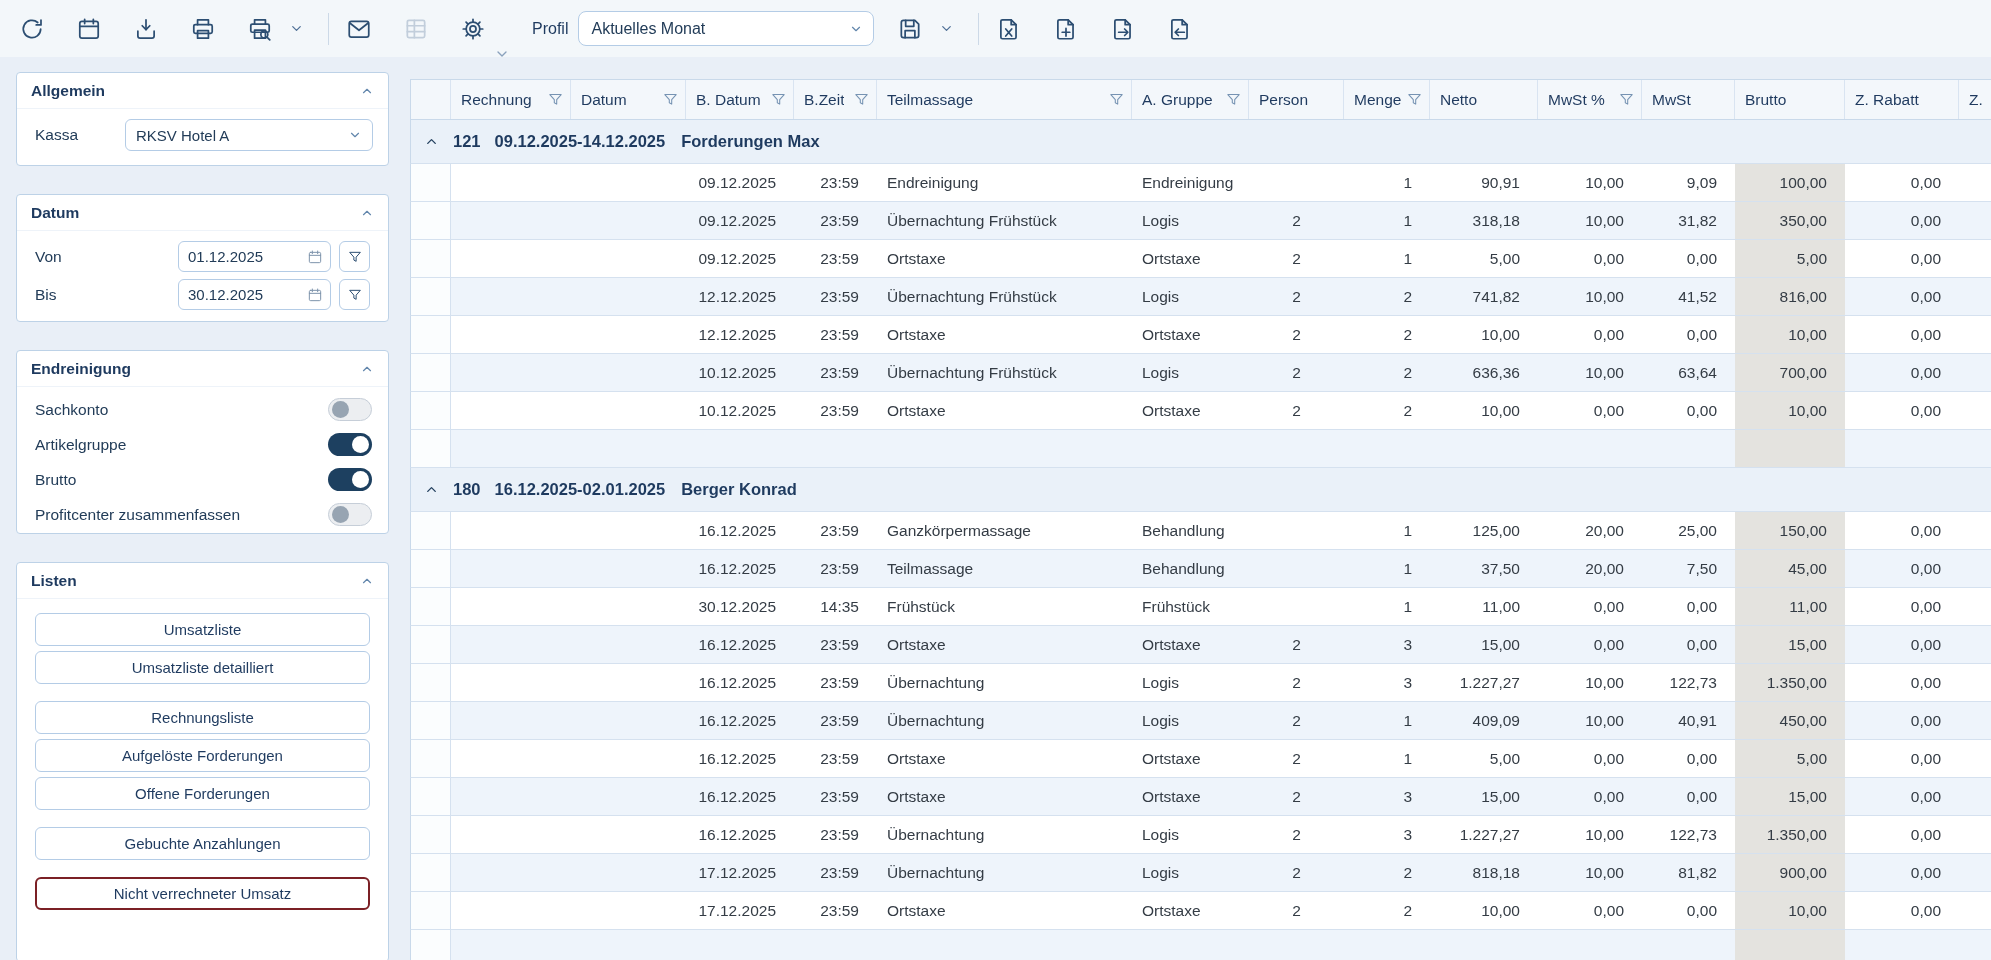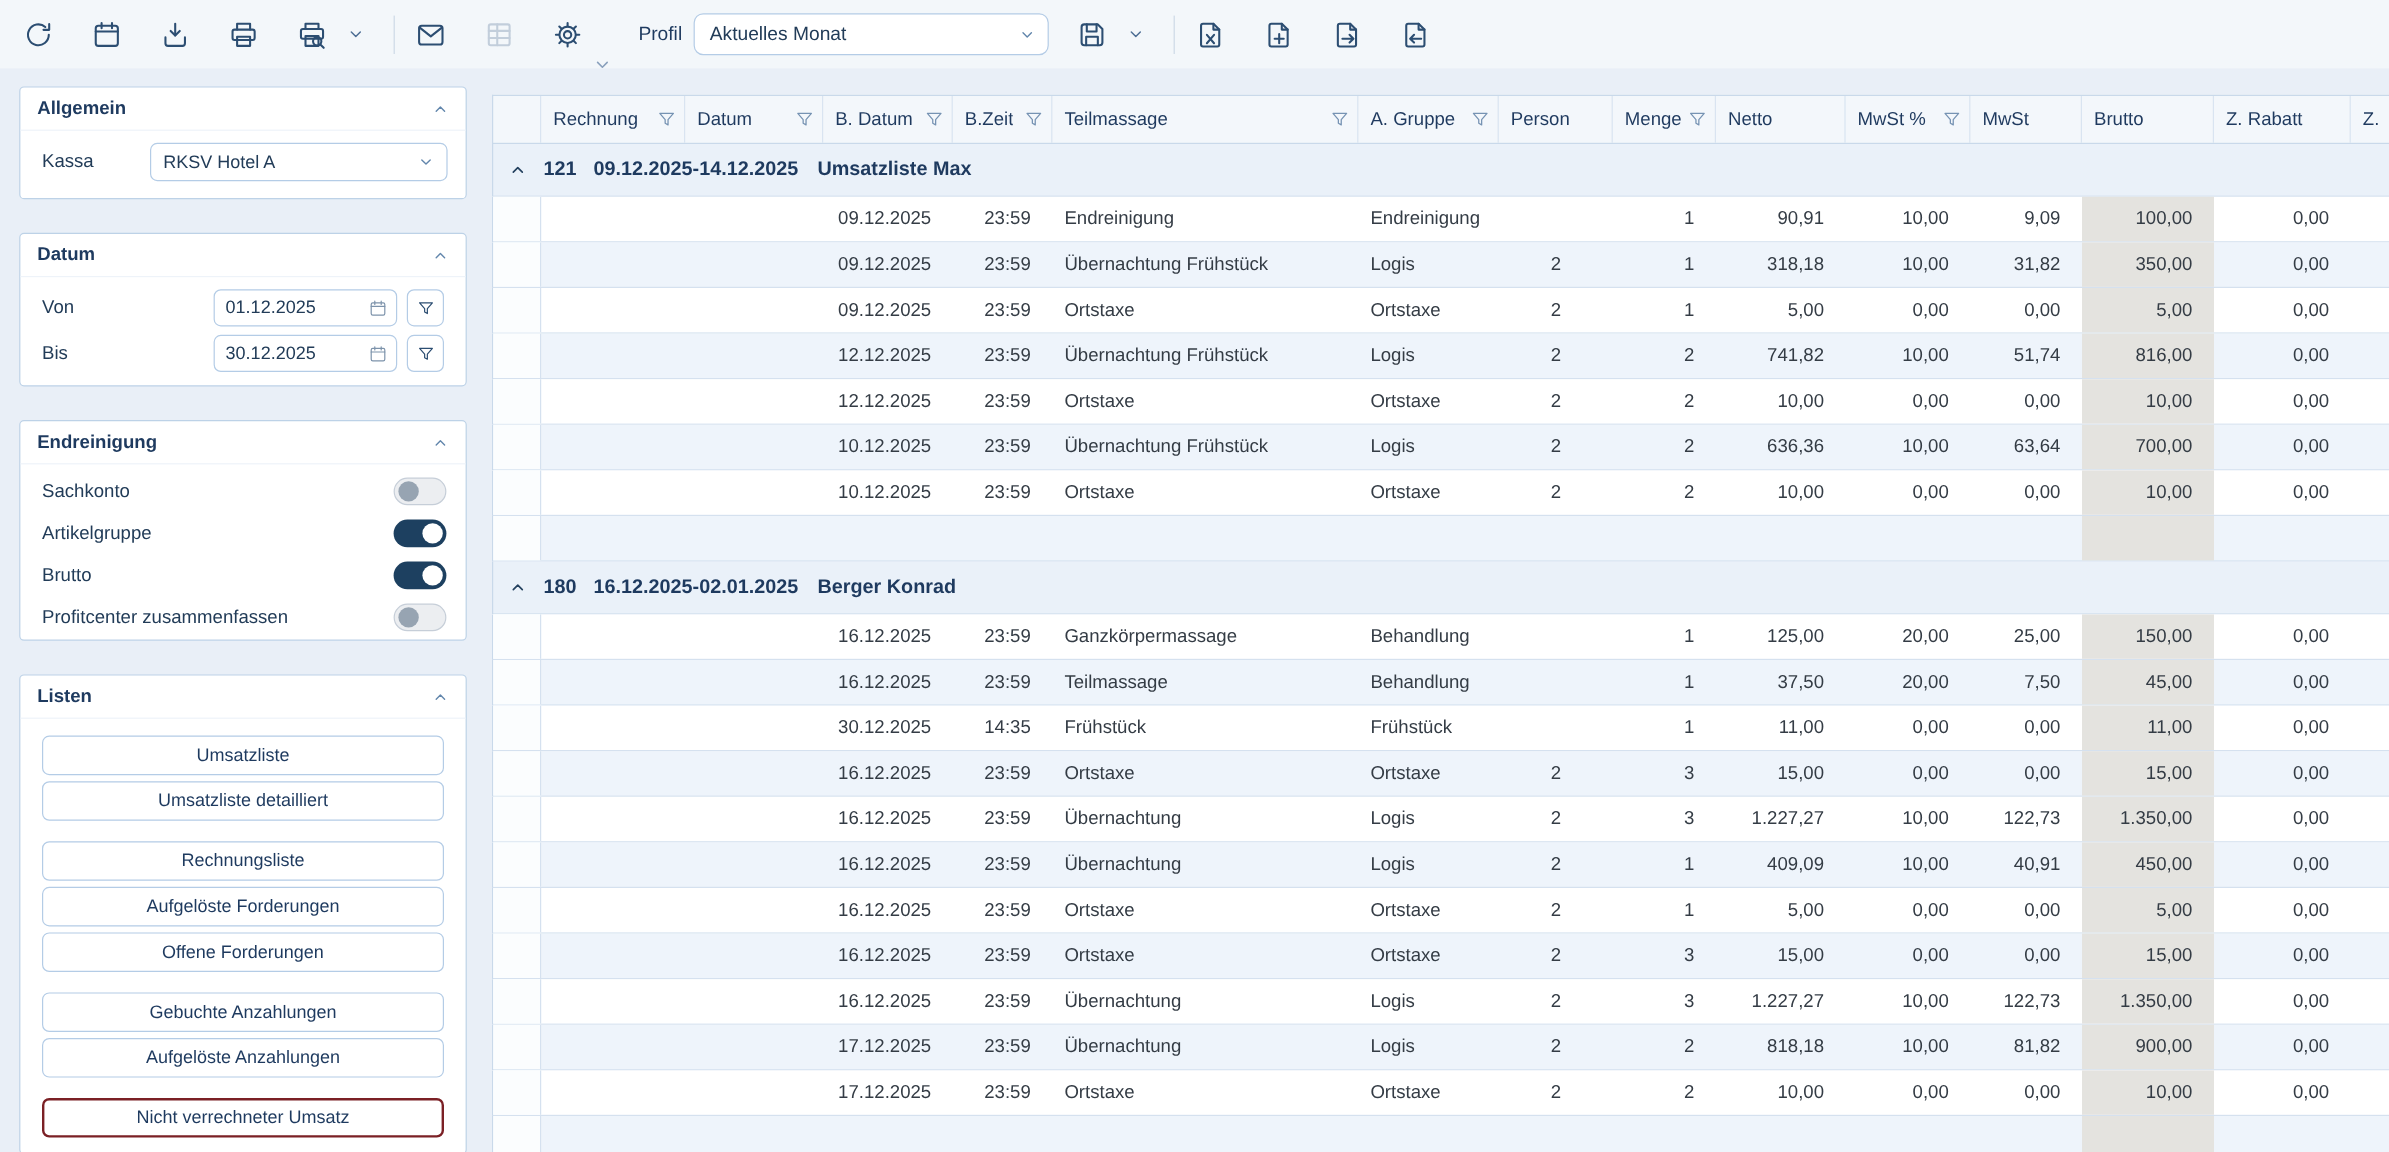--- a/index.html
+++ b/index.html
@@ -355,21 +355,20 @@
           </svg>
         </span>
     </div>
     <div id="listen-buttons">
         <button class="list-btn">Umsatzliste</button>
         <button class="list-btn">Umsatzliste detailliert</button>
         <button class="list-btn gap">Rechnungsliste</button>
         <button class="list-btn">Aufgelöste Forderungen</button>
         <button class="list-btn">Offene Forderungen</button>
         <button class="list-btn gap">Gebuchte Anzahlungen</button>
-        <button class="list-btn">Aufgelöste Anzahlungen</button>
         <button class="list-btn gap highlight">Nicht verrechneter Umsatz</button>
       </div>
   </section>
 
 </aside>
 
 <main class="grid">
   <div id="grid-header" class="grid-header">
       <div class="h-gutter"></div>
       <div class="h-cell" style="width: 120px;">
@@ -459,21 +458,21 @@
       <div class="group-row">
         <div class="g-gutter">
           <span class="grp-chev">
             <svg viewBox="0 0 24 24">
               <path d="M6 15l6-6 6 6"></path>
             </svg>
           </span>
         </div>
         <span class="grp-id">121</span>
         <span class="grp-range">09.12.2025-14.12.2025</span>
-        <span class="grp-name">Umsatzliste Max</span>
+        <span class="grp-name">Forderungen Max</span>
       </div>
       <div class="row">
         <div class="g-gutter"></div>
         <div class="cell" style="width: 120px;"></div>
         <div class="cell" style="width: 115px;"></div>
         <div class="cell r" style="width: 108px;">09.12.2025</div>
         <div class="cell r" style="width: 83px;">23:59</div>
         <div class="cell" style="width: 255px;">Endreinigung</div>
         <div class="cell" style="width: 117px;">Endreinigung</div>
         <div class="cell c" style="width: 95px;"></div>
@@ -524,21 +523,21 @@
         <div class="cell" style="width: 120px;"></div>
         <div class="cell" style="width: 115px;"></div>
         <div class="cell r" style="width: 108px;">12.12.2025</div>
         <div class="cell r" style="width: 83px;">23:59</div>
         <div class="cell" style="width: 255px;">Übernachtung Frühstück</div>
         <div class="cell" style="width: 117px;">Logis</div>
         <div class="cell c" style="width: 95px;">2</div>
         <div class="cell r" style="width: 86px;">2</div>
         <div class="cell r" style="width: 108px;">741,82</div>
         <div class="cell r" style="width: 104px;">10,00</div>
-        <div class="cell r" style="width: 93px;">51,74</div>
+        <div class="cell r" style="width: 93px;">41,52</div>
         <div class="cell r shade" style="width: 110px;">816,00</div>
         <div class="cell r" style="width: 114px;">0,00</div>
         <div class="cell r" style="width: 120px;"></div>
       </div>
       <div class="row">
         <div class="g-gutter"></div>
         <div class="cell" style="width: 120px;"></div>
         <div class="cell" style="width: 115px;"></div>
         <div class="cell r" style="width: 108px;">12.12.2025</div>
         <div class="cell r" style="width: 83px;">23:59</div>

